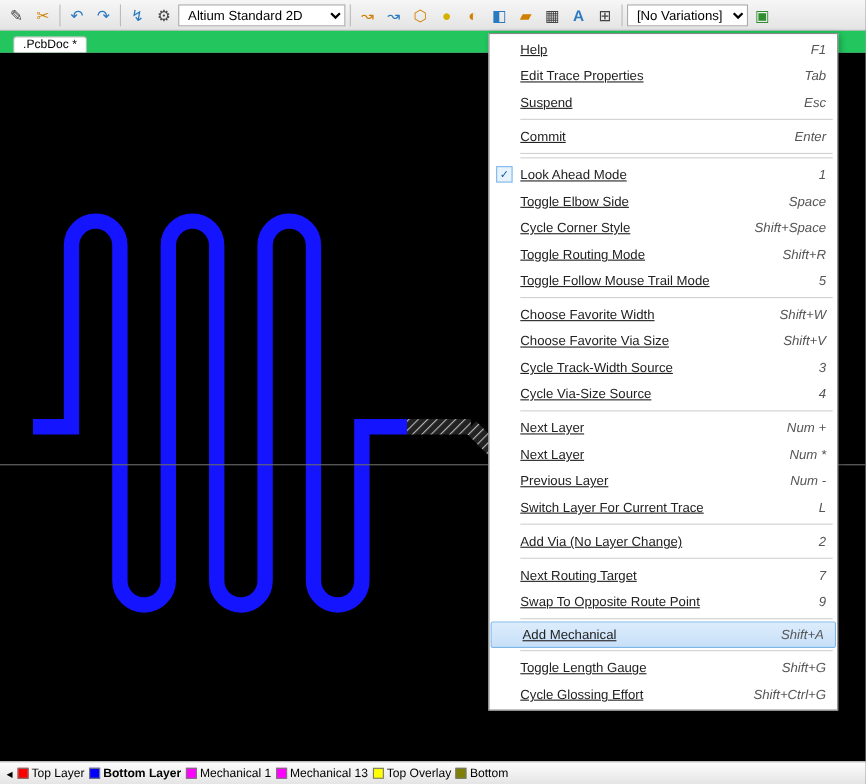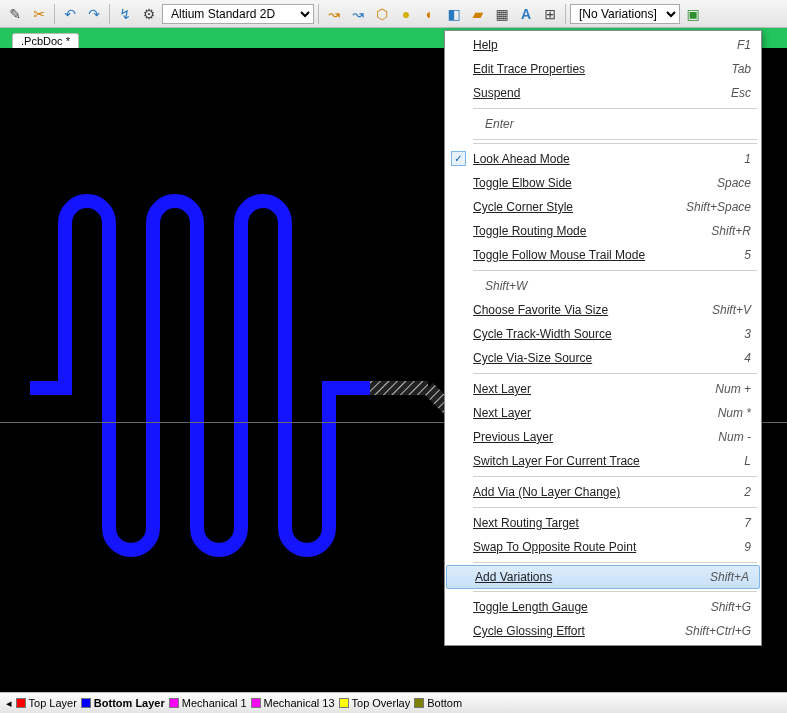--- a/index.html
+++ b/index.html
@@ -220,20 +220,21 @@
     <div class="ctx-item">
       <span class="lbl">Edit Trace Properties</span>
       <span class="acc">Tab</span>
     </div>
     <div class="ctx-item">
       <span class="lbl">Suspend</span>
       <span class="acc">Esc</span>
     </div>
     <div class="ctx-sep"></div>
     <div class="ctx-item">
+      <span class="lbl">Commit</span>
       <span class="acc">Enter</span>
     </div>
     <div class="ctx-sep"></div>
     <div class="ctx-sep"></div>
     <div class="ctx-item">
       <div class="ctx-check">✓</div>
       <span class="lbl">Look Ahead Mode</span>
       <span class="acc">1</span>
     </div>
     <div class="ctx-item">
@@ -247,20 +248,21 @@
     <div class="ctx-item">
       <span class="lbl">Toggle Routing Mode</span>
       <span class="acc">Shift+R</span>
     </div>
     <div class="ctx-item">
       <span class="lbl">Toggle Follow Mouse Trail Mode</span>
       <span class="acc">5</span>
     </div>
     <div class="ctx-sep"></div>
     <div class="ctx-item">
+      <span class="lbl">Choose Favorite Width</span>
       <span class="acc">Shift+W</span>
     </div>
     <div class="ctx-item">
       <span class="lbl">Choose Favorite Via Size</span>
       <span class="acc">Shift+V</span>
     </div>
     <div class="ctx-item">
       <span class="lbl">Cycle Track-Width Source</span>
       <span class="acc">3</span>
     </div>
@@ -294,21 +296,21 @@
     <div class="ctx-item">
       <span class="lbl">Next Routing Target</span>
       <span class="acc">7</span>
     </div>
     <div class="ctx-item">
       <span class="lbl">Swap To Opposite Route Point</span>
       <span class="acc">9</span>
     </div>
     <div class="ctx-sep"></div>
     <div class="ctx-item highlight">
-      <span class="lbl">Add Variations</span>
+      <span class="lbl">Add Mechanical</span>
       <span class="acc">Shift+A</span>
     </div>
     <div class="ctx-sep"></div>
     <div class="ctx-item">
       <span class="lbl">Toggle Length Gauge</span>
       <span class="acc">Shift+G</span>
     </div>
     <div class="ctx-item">
       <span class="lbl">Cycle Glossing Effort</span>
       <span class="acc">Shift+Ctrl+G</span>

